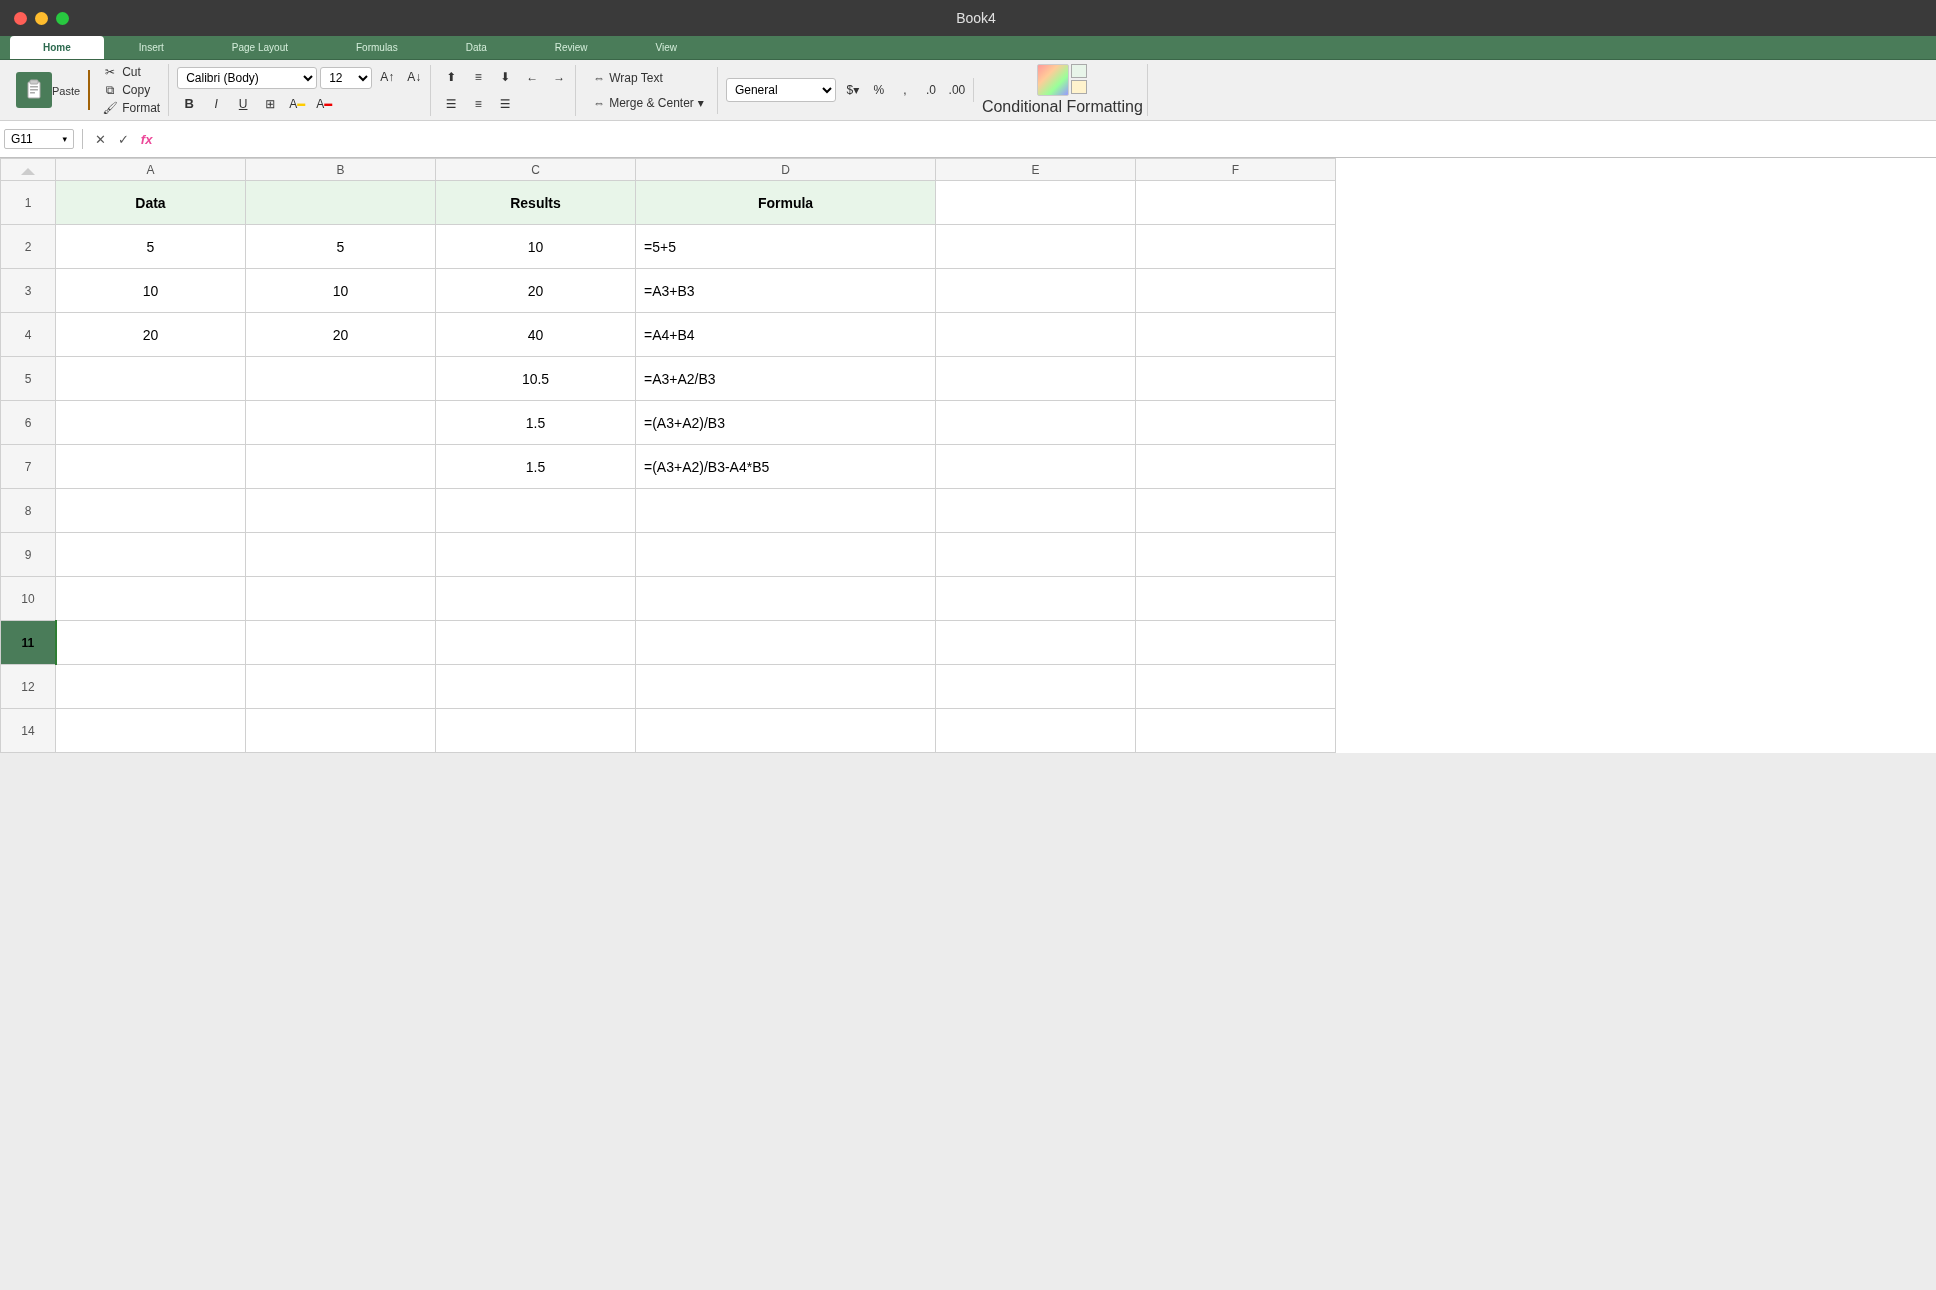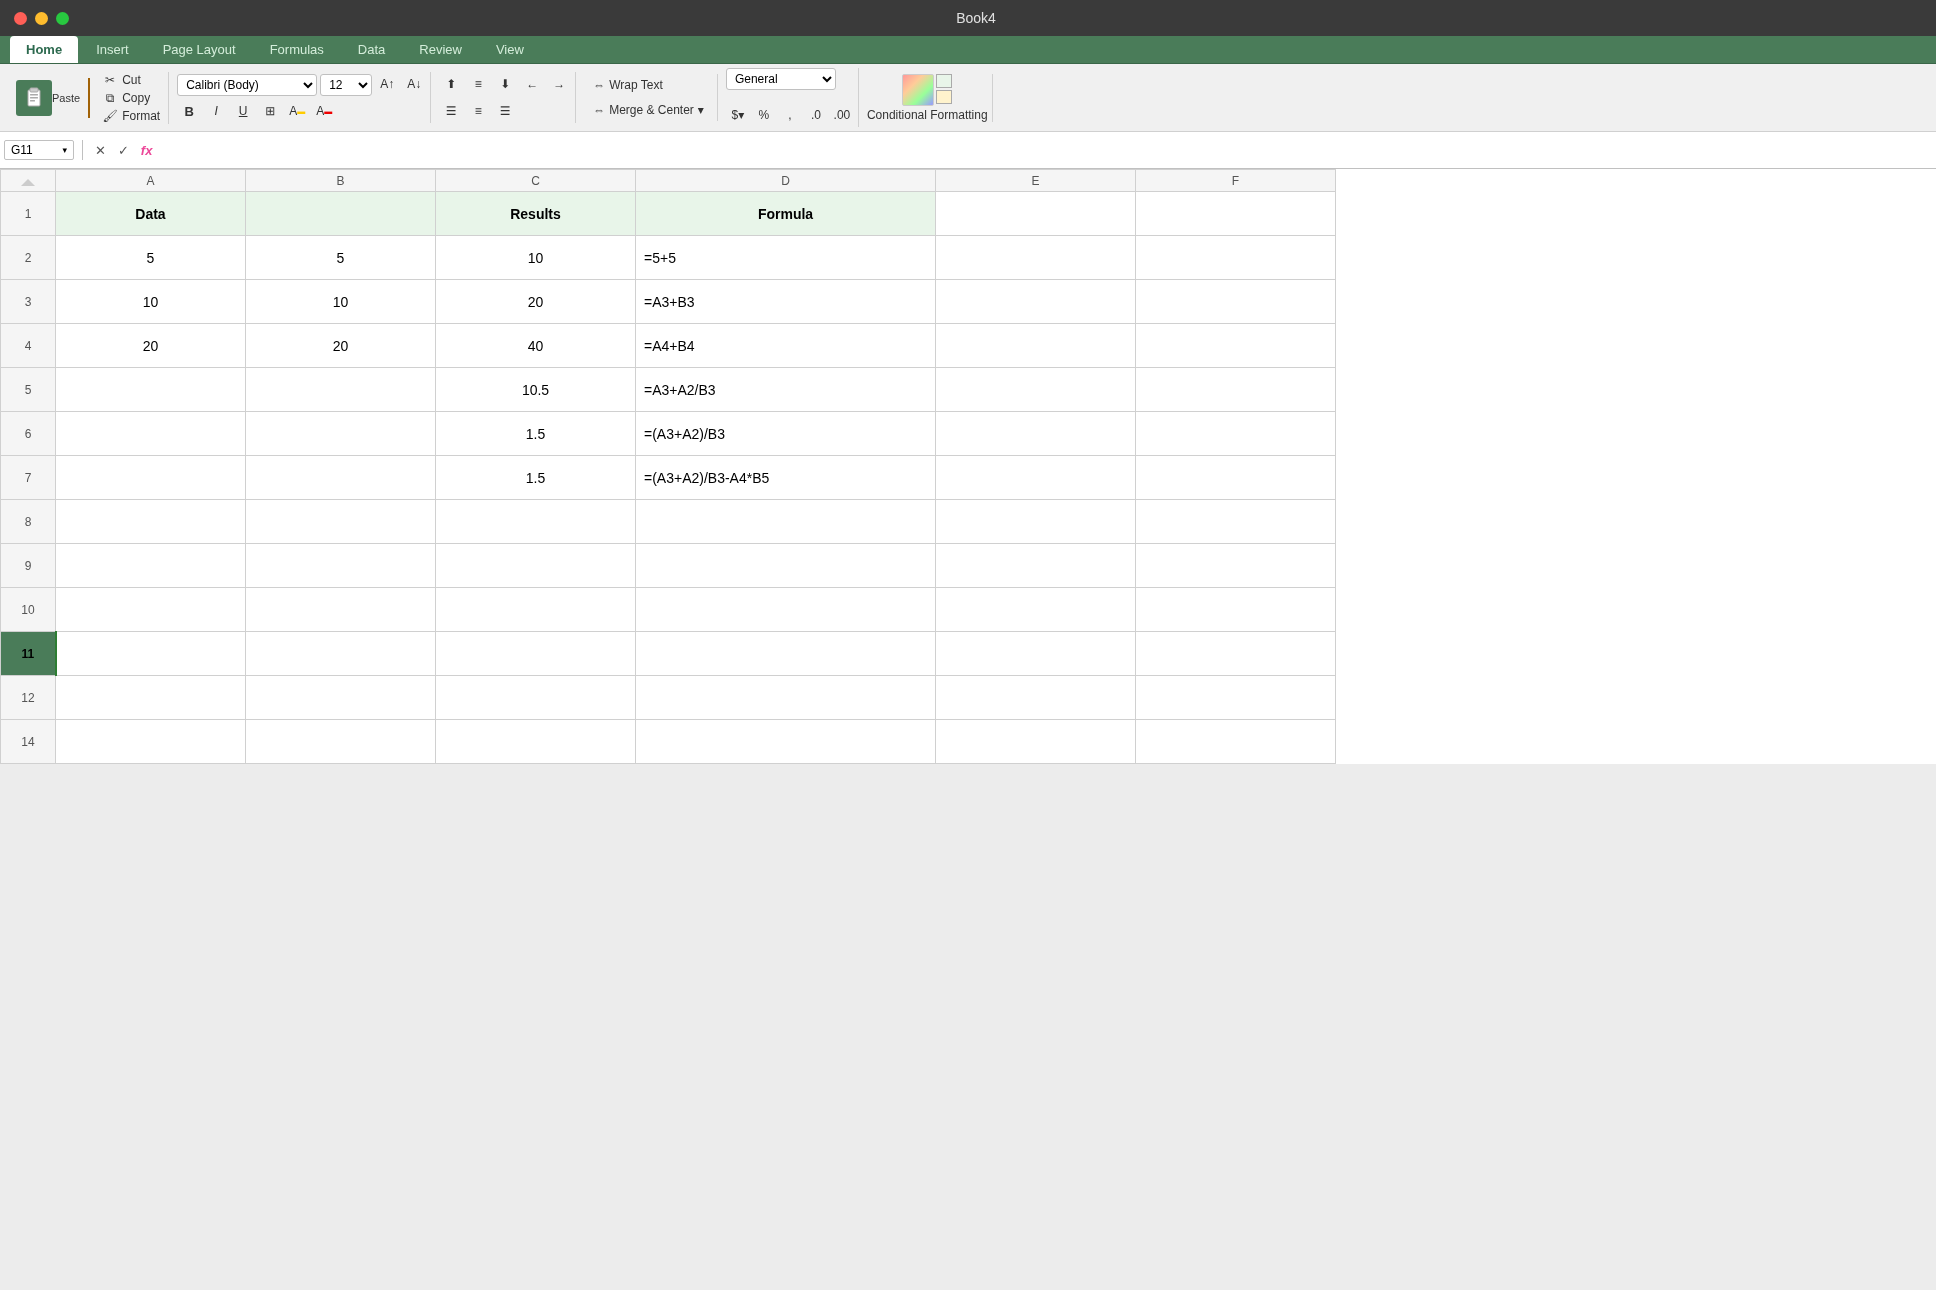--- a/index.html
+++ b/index.html
@@ -39,22 +39,22 @@
     }
 
     
     .tab-bar {
       display: flex;
       padding: 0 10px;
       gap: 2px;
       background: #4a7c59;
     }
     .tab {
-      padding: 6px 16px;
-      font-size: 13px;
+      padding: 6px 33px;
+      font-size: 10px;
       color: #d4edda;
       cursor: pointer;
       border-radius: 4px 4px 0 0;
     }
     .tab.active {
       background: #fff;
       color: #2d6a4f;
       font-weight: 600;
     }
 
@@ -177,22 +177,22 @@
       border-radius: 3px;
       cursor: pointer;
       background: transparent;
       color: #333;
       white-space: nowrap;
     }
 
     
     .number-section {
       display: flex;
-      flex-direction: column;
-      gap: 13px;
+      flex-direction: row;
+      gap: 5px;
       padding: 0 4px;
       border-right: 1px solid #d0d0d0;
     }
     .number-select {
       font-size: 12px;
       padding: 2px 4px;
       border: 1px solid #c0c0c0;
       border-radius: 3px;
       background: white;
       width: 110px;
@@ -437,21 +437,21 @@
 
   <div class="styles-section">
     <div style="display:flex; flex-direction:column; align-items:center; gap:2px;">
       <div style="display:flex; gap:2px;">
         <div style="width:32px; height:32px; background: linear-gradient(135deg, #ff9999, #ffcc99, #99ff99, #9999ff); border-radius:2px; border:1px solid #ccc;"></div>
         <div style="display:flex; flex-direction:column; gap:2px;">
           <div style="width:16px; height:14px; background:#e8f5e9; border:1px solid #aaa;"></div>
           <div style="width:16px; height:14px; background:#fff3cd; border:1px solid #aaa;"></div>
         </div>
       </div>
-      <div style="display:flex; gap:8px; font-size:12px; color:#333;">
+      <div style="display:flex; gap:8px; font-size:16px; color:#333;">
         <span>Conditional Formatting</span>
       </div>
     </div>
   </div>
 </div>
 
 <div class="formula-bar">
   <div class="cell-ref-box">
     <span>G11</span>
     <span style="margin-left:auto; font-size:9px; cursor:pointer;">▾</span>

